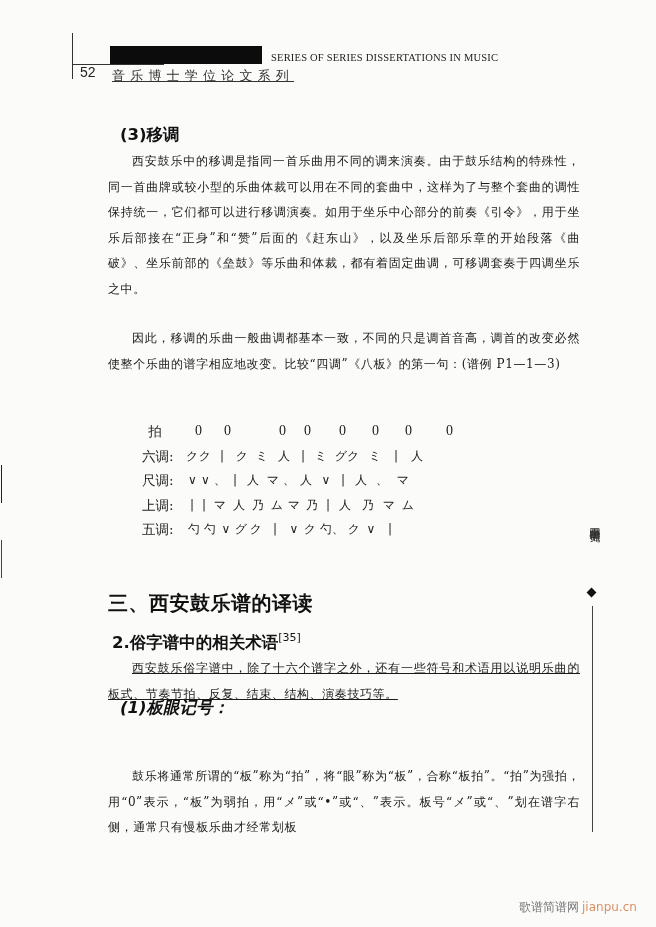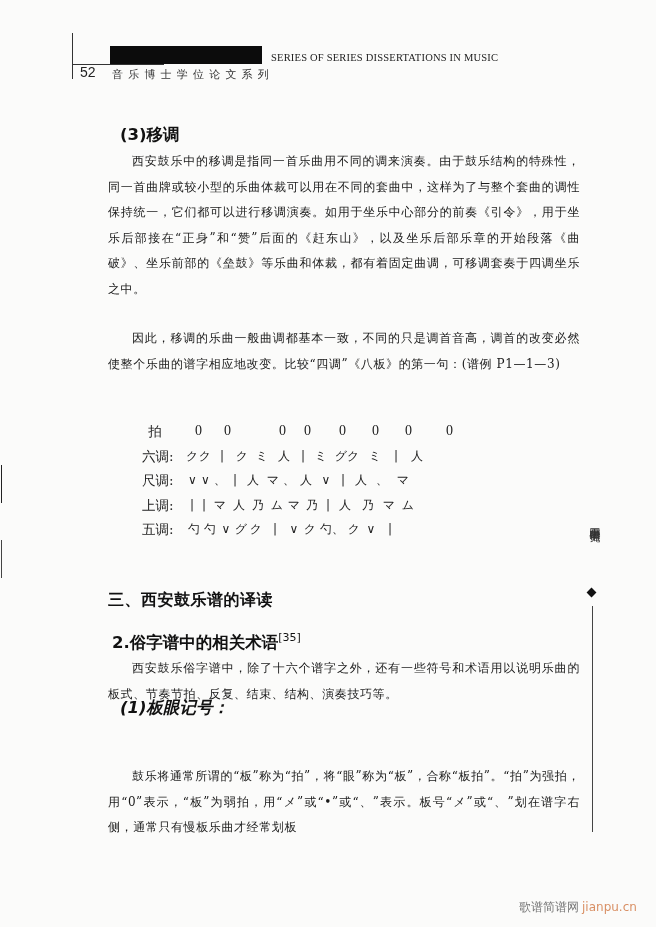--- a/index.html
+++ b/index.html
@@ -29,36 +29,36 @@
     }
     .hdr-english {
       left: 271px; top: 52px; font-family: "Liberation Serif", serif;
       font-size: 10.5px; letter-spacing: 0.2px; color: #222; white-space: nowrap;
     }
     .hdr-pagenum {
       left: 80px; top: 64px; font-family: "Liberation Sans", sans-serif;
       font-size: 14px; color: #222;
     }
     .hdr-series-cn {
-      left: 112px; top: 67px; font-size: 11px; letter-spacing: 5.2px; color: #333; white-space: nowrap;
+      left: 112px; top: 67px; font-size: 13px; letter-spacing: 5.2px; color: #333; white-space: nowrap; text-decoration: underline;
     }
 
     
     .text-block {
       left: 108px; width: 472px; font-size: 12px; line-height: 25.5px;
       letter-spacing: 0.6px; text-align: justify;
     }
     .indent { text-indent: 2em; }
     .sub-heading {
       left: 120px; font-family: "DejaVu Sans", "Liberation Sans", sans-serif;
       font-weight: bold; font-size: 16.5px; color: #111; white-space: nowrap;
     }
     .section-heading {
       left: 108px; font-family: "DejaVu Sans", "Liberation Sans", sans-serif;
-      font-weight: bold; font-size: 16px; color: #111; white-space: nowrap; letter-spacing: 0.5px;
+      font-weight: bold; font-size: 20px; color: #111; white-space: nowrap; letter-spacing: 0.5px;
     }
     .sup { font-size: 11px; vertical-align: super; font-weight: normal; }
 
     
     .score {
       left: 142px; top: 419px; font-size: 13.5px; line-height: 24.5px; color: #222;
     }
     .score-row { display: flex; white-space: nowrap; }
     .score-label { width: 44px; }
     .score-cell { width: 26px; text-align: center; font-family: "DejaVu Sans", sans-serif; font-size: 12px; }
@@ -181,21 +181,21 @@
     <span class="score-cell" style="width:18px">∨</span>
     <span class="score-cell" style="width:20px">|</span>
   </div>
 </div>
 
 <div class="abs section-heading" style="top:590px;">三、西安鼓乐谱的译读</div>
 
 <div class="abs sub-heading" style="top:631px;left:112px;">
   <span>2.俗字谱中的相关术语</span><span class="sup">[35]</span>
 </div>
-<div class="abs text-block indent" style="top:656px;">西安鼓乐俗字谱中，除了十六个谱字之外，还有一些符号和术语用以说明乐曲的板式、节奏节拍、反复、结束、结构、演奏技巧等。</div>
+<div class="abs text-block indent" style="top:656px;text-decoration:underline;">西安鼓乐俗字谱中，除了十六个谱字之外，还有一些符号和术语用以说明乐曲的板式、节奏节拍、反复、结束、结构、演奏技巧等。</div>
 
 <div class="abs sub-heading" style="top:697px;font-style:italic;">(1)板眼记号：</div>
 <div class="abs text-block indent" style="top:764px;">鼓乐将通常所谓的“板”称为“拍”，将“眼”称为“板”，合称“板拍”。“拍”为强拍，用“0”表示，“板”为弱拍，用“メ”或“•”或“、”表示。板号“メ”或“、”划在谱字右侧，通常只有慢板乐曲才经常划板</div>
 
 <div class="abs side-title">中国工尺谱研究</div>
 <div class="abs side-diamond"></div>
 <div class="abs side-vrule"></div>
 
 <div class="abs left-mark1"></div>
 <div class="abs left-mark2"></div>

